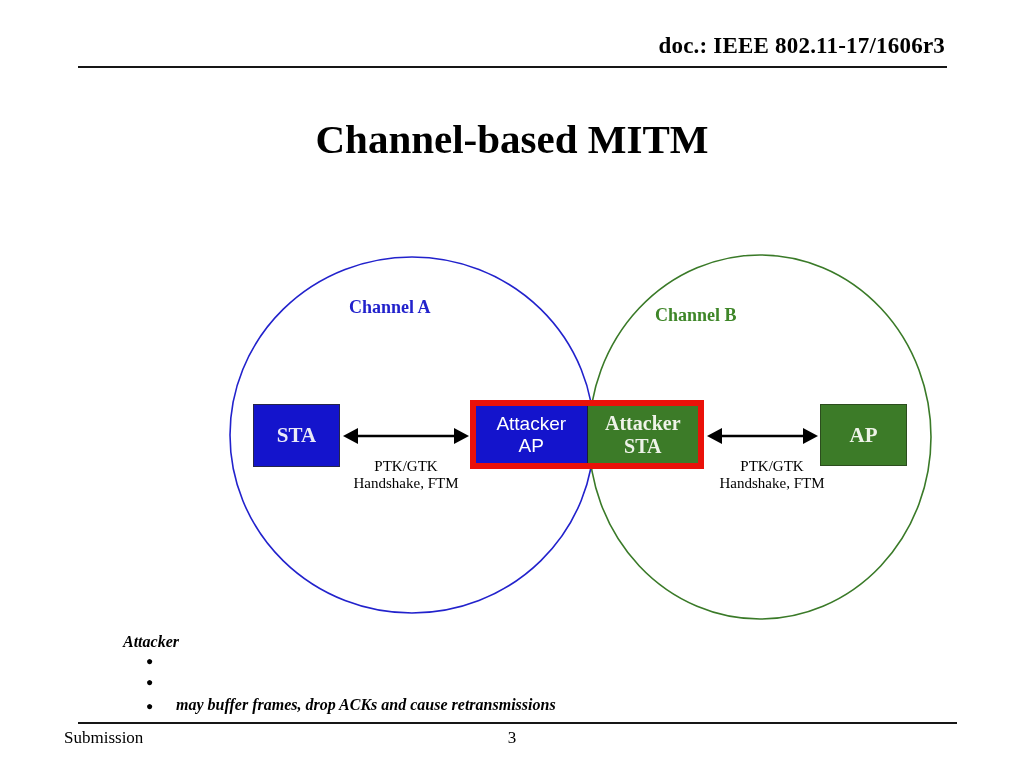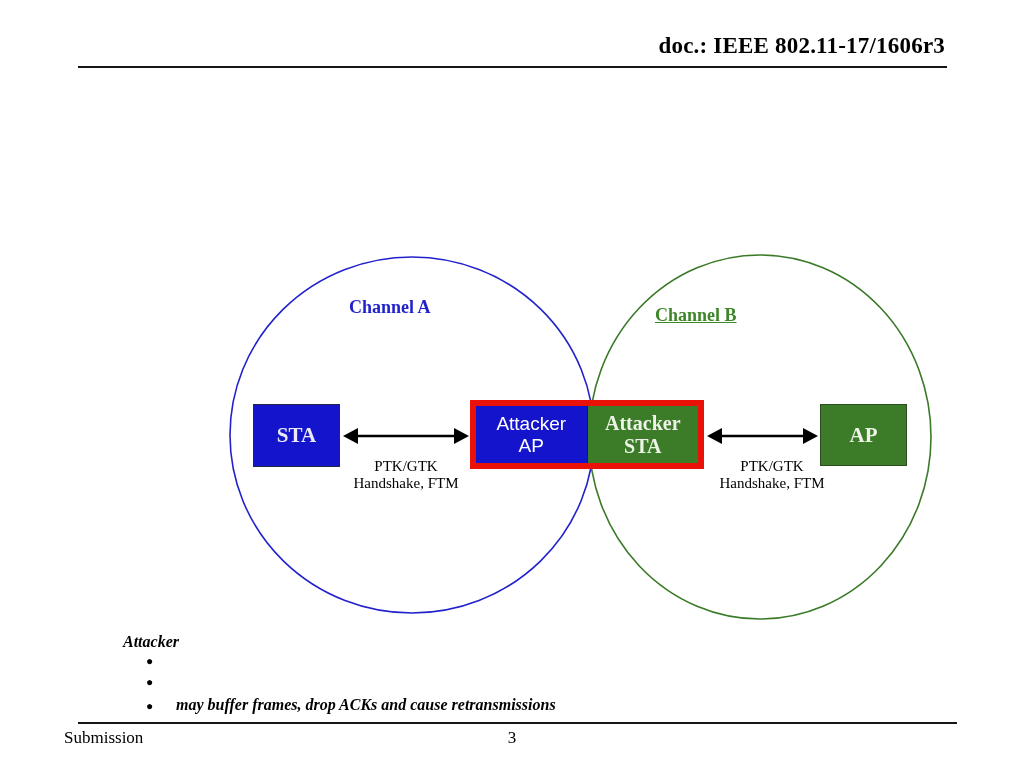--- a/index.html
+++ b/index.html
@@ -28,21 +28,21 @@
   }
   
   svg.diagram{ position:absolute; left:0; top:0; pointer-events:none; }
   .circle-a{ fill:none; stroke:var(--blue-circle); stroke-width:1.6px; }
   .circle-b{ fill:none; stroke:var(--green-circle); stroke-width:1.6px; }
   .arrow-line{ stroke:var(--arrow-black); stroke-width:2.6px; }
   .arrow-head{ fill:var(--arrow-black); }
   
   .channel-label{ position:absolute; font-size:18px; font-weight:bold; }
   .channel-a-label{ left:349px; top:297px; color:var(--blue-circle);text-align:right; }
-  .channel-b-label{ left:655px; top:305px; color:var(--green-label);text-decoration:underline; }
+  .channel-b-label{ left:655px; top:305px; color:var(--green-label); }
   
   .node{
     position:absolute; box-sizing:border-box;
     display:flex; align-items:center; justify-content:center;
     font-weight:bold; text-align:center;
   }
   .node-sta{
     left:253px; top:404px; width:87px; height:63px;
     background:var(--blue-box); border:1px solid #26264a;
     color:#e9e9f7; font-size:21px;
@@ -103,20 +103,21 @@
   .footer-page{ position:absolute; left:0; top:728px; width:1024px; text-align:center; font-size:17px; }
 </style>
 </head>
 <body>
 
 <div class="slide">
 
   <div class="doc-id">doc.: IEEE 802.11-17/1606r3</div>
   <div class="rule rule-top"></div>
 
+  <div class="title">Channel-based MITM</div>
 
   <svg class="diagram" width="1024" height="768" viewBox="0 0 1024 768">
     <ellipse class="circle-a" cx="412" cy="435" rx="182" ry="178"></ellipse>
     <ellipse class="circle-b" cx="760" cy="437" rx="171" ry="182"></ellipse>
 
     <line class="arrow-line" x1="355" y1="436" x2="456" y2="436"></line>
     <polygon class="arrow-head" points="343,436 358,428 358,444"></polygon>
     <polygon class="arrow-head" points="469,436 454,428 454,444"></polygon>
 
     <line class="arrow-line" x1="719" y1="436" x2="806" y2="436"></line>

